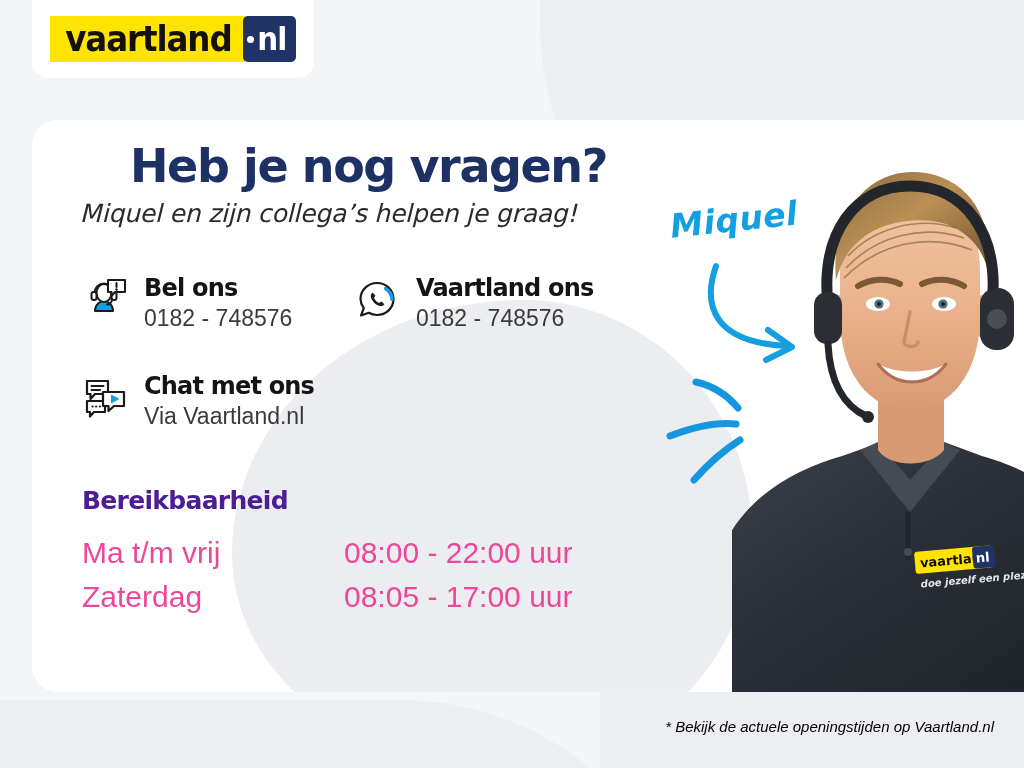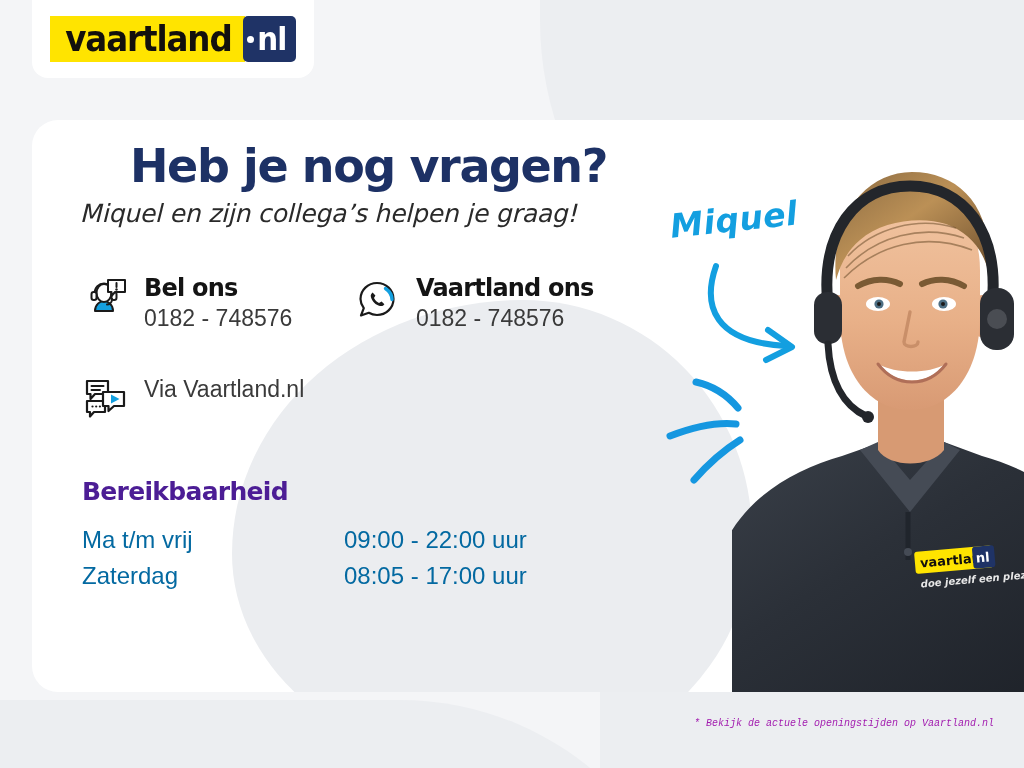--- a/index.html
+++ b/index.html
@@ -139,22 +139,22 @@
   .hours { margin-top:56px; }
   .hours-title {
     font-family:"DejaVu Sans", sans-serif;
     font-weight:700; font-size:25px; letter-spacing:-0.7px;
     color:#4c1d95;
     margin-top:28px;
   }
   .hours-table { margin-top:16px; border-collapse:collapse; }
   .hours-table td {
     font-family:"Liberation Sans", sans-serif;
-    font-size:24px; line-height:1.48;
-    color:#0369a1; padding:0;
+    font-size:30px; line-height:1.48;
+    color:#ec4899; padding:0;
   }
   .hours-table td.day { width:262px; }
 
   
   .miquel-label {
     position:absolute; left:638px; top:80px;
     z-index:7;
     font-family:"DejaVu Sans", sans-serif;
     font-weight:700; font-style:italic;
     font-size:33px; letter-spacing:0.5px;
@@ -163,23 +163,23 @@
   }
   .miquel-arrow { position:absolute; left:668px; top:140px; z-index:7; }
   .speed-lines { position:absolute; left:620px; top:240px; z-index:7; }
 
   
   .photo { position:absolute; left:700px; top:0px; width:360px; height:572px; z-index:5; }
 
   
   .footnote {
     position:absolute; right:30px; top:718px; z-index:8;
-    font-family:Liberation Mono, monospace;
-    font-style:italic; font-size:10px;
-    color:#a21caf;
+    font-family:Liberation Sans, sans-serif;
+    font-style:italic; font-size:15px;
+    color:#000000;
   }
 </style>
 </head>
 <body>
 
 <div class="bg-blob-top"></div>
 <div class="bg-blob-bottom"></div>
 <div class="bg-blob-bottom2"></div>
 
 <div class="logo-chip">
@@ -342,34 +342,35 @@
             <path d="M9.5 11 H21.5 M9.5 15 H18" stroke="#1a1a1a" stroke-width="2" stroke-linecap="round"></path>
             <path d="M5 26 H23 V37 H12 L8 41.5 V37 H5 Z" fill="#ffffff" stroke="#1a1a1a" stroke-width="2.2" stroke-linejoin="round"></path>
             <circle cx="10.5" cy="31.5" r="1.1" fill="#1a1a1a"></circle>
             <circle cx="14.2" cy="31.5" r="1.1" fill="#1a1a1a"></circle>
             <circle cx="17.9" cy="31.5" r="1.1" fill="#1a1a1a"></circle>
             <path d="M21 17 H42 V31 H32 L26.5 36 V31 H21 Z" fill="#ffffff" stroke="#1a1a1a" stroke-width="2.2" stroke-linejoin="round"></path>
             <path d="M29 19.5 L37.5 24 L29 28.5 Z" fill="#14a0e0"></path>
           </svg>
         </span>
         <div class="contact-text">
+          <div class="contact-title">Chat met ons</div>
           <div class="contact-sub">Via Vaartland.nl</div>
         </div>
       </div>
 
       <div></div>
     </div>
 
     <div class="hours">
       <div class="hours-title">Bereikbaarheid</div>
       <table class="hours-table">
         <tbody>
           <tr>
             <td class="day">Ma t/m vrij</td>
-            <td class="time">09:00 - 22:00 uur</td>
+            <td class="time">08:00 - 22:00 uur</td>
           </tr>
           <tr>
             <td class="day">Zaterdag</td>
             <td class="time">08:05 - 17:00 uur</td>
           </tr>
         </tbody>
       </table>
     </div>
 
   </div>

